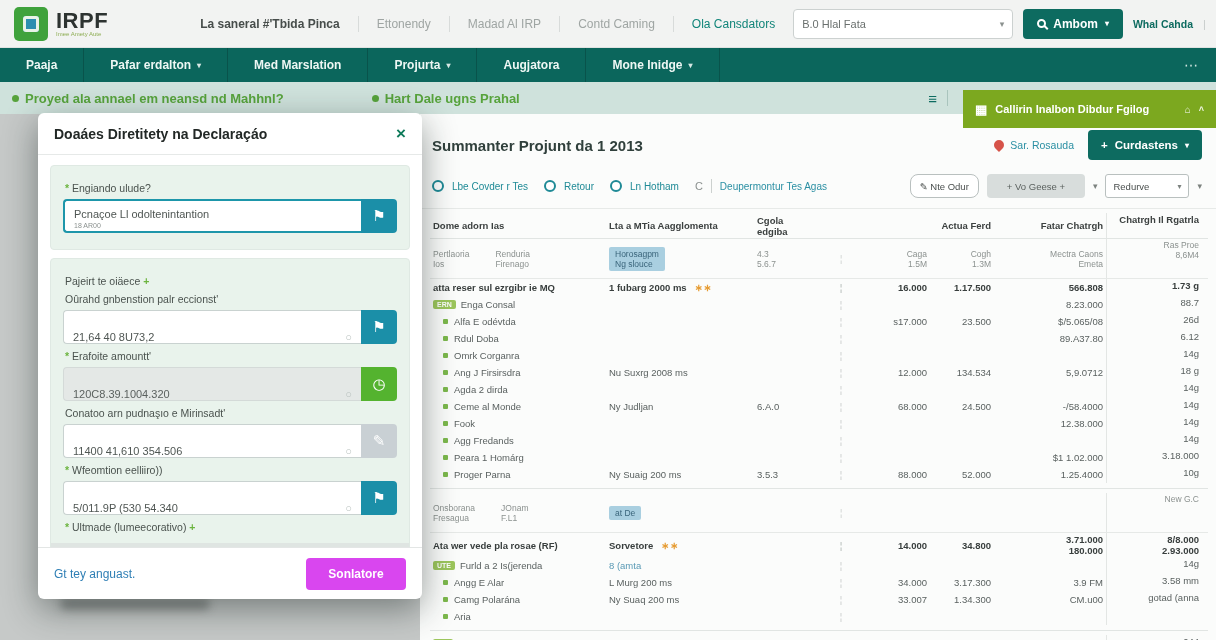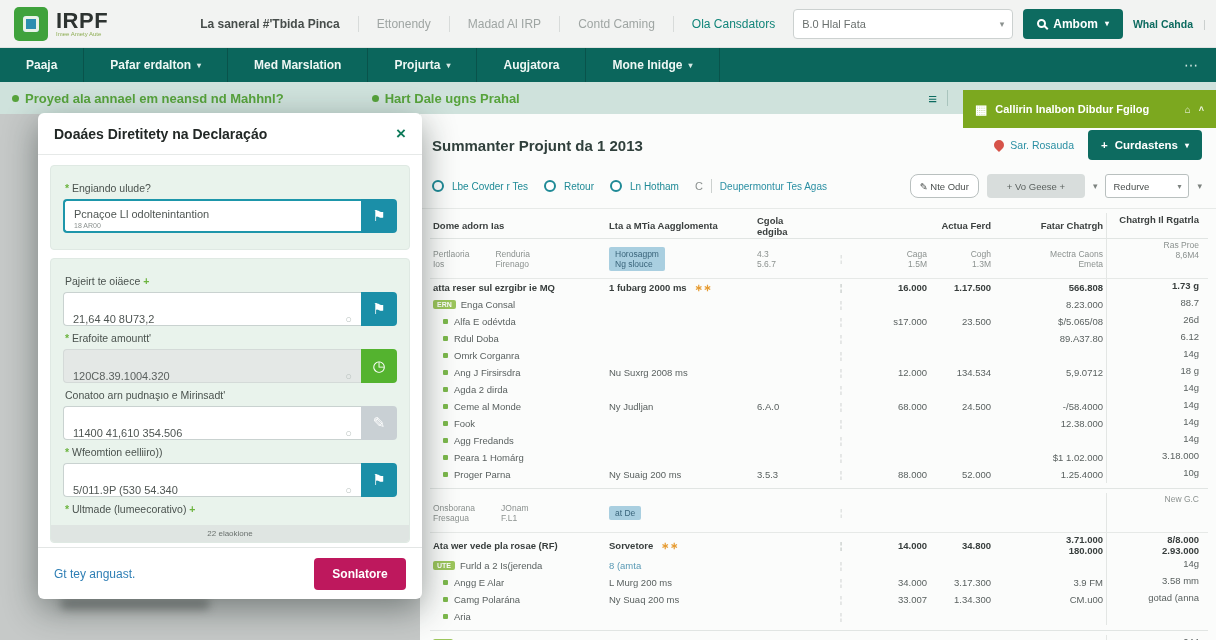--- a/index.html
+++ b/index.html
@@ -124,21 +124,21 @@
   .inval .sub { display:block; font-size:7px; color:#8b918f; }
   .ibtn { width:36px; border:none; border-radius:0 4px 4px 0; color:#fff; font-size:15px; cursor:pointer;
     display:flex; align-items:center; justify-content:center; }
   .ibtn.teal { background:#1b8fa8; }
   .ibtn.green { background:#54b32f; }
   .ibtn.gray { background:#c9d0d4; color:#fff; }
   .counter { background:#dfe5e2; margin:10px -12px -12px -12px; border-radius:0 0 4px 4px;
     text-align:center; font-size:8px; color:#6a716e; padding:4px 0; }
   .m-foot { height:52px; border-top:1px solid #e3e6e5; display:flex; align-items:center; padding:0 16px; }
   .m-link { font-size:12px; color:#2f7fb5; cursor:pointer; }
-  .m-submit { margin-left:auto; width:92px; height:32px; background:#be185d; color:#fff; border:none;
+  .m-submit { margin-left:auto; width:100px; height:32px; background:#d946ef; color:#fff; border:none;
     border-radius:4px; font-size:12px; font-weight:bold; cursor:pointer; }
 </style>
 </head>
 <body>
 
 <header class="topbar">
   <div class="logo">
     <div class="logo-cube"></div>
     <div>
       <div class="brand">IRPF</div>
@@ -572,20 +572,21 @@
           <div class="inbox teal">
             <div class="inval"><span>Pcnaçoe Ll odoltenintantion</span><span class="sub">18 AR00</span></div>
           </div>
           <button class="ibtn teal">
             <span>⚑</span>
           </button>
         </div>
       </div>
       <div class="card">
         <div class="flabel"><span>Pajeirt te oiäece</span><span class="req"> +</span></div>
+        <div class="flabel">Oûrahd gnbenstion palr eccionst'</div>
         <div class="inrow">
           <div class="inbox">
             <div class="inval"><span>21,64 40 8U73,2</span></div>
             <span class="circ">○</span>
           </div>
           <button class="ibtn teal">
             <span>⚑</span>
           </button>
         </div>
         <div class="flabel"><span class="req">* </span><span>Erafoite amountt'</span></div>

